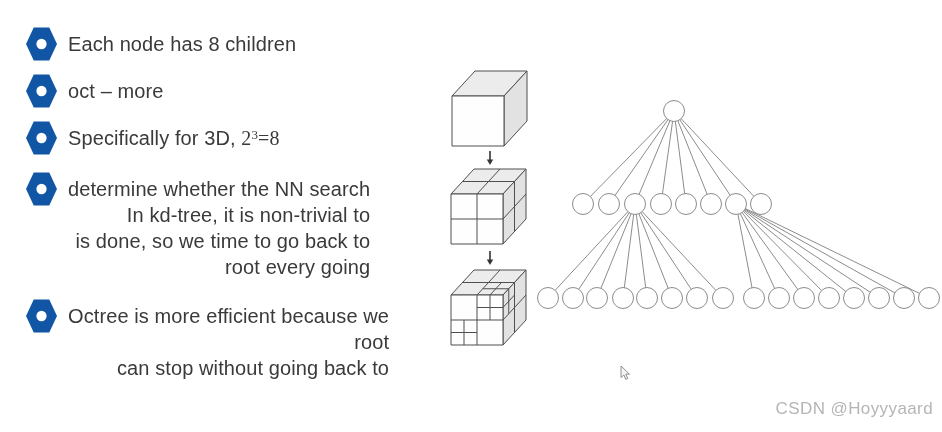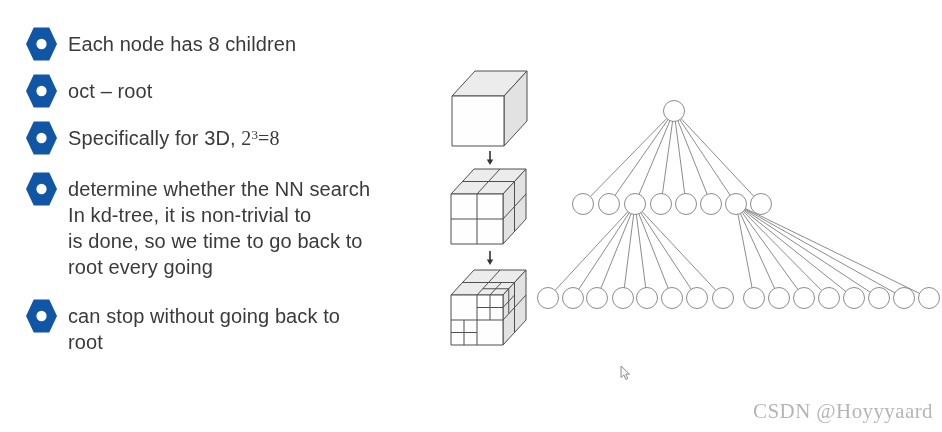--- a/index.html
+++ b/index.html
@@ -2,37 +2,37 @@
 <html style="--bg: #ffffff; --accent: #1056a5; --text: #3a3a3a; --wm: #b5b5b5;"><head>
 <meta charset="utf-8">
 <style>
   html,body{margin:0;padding:0;background:#ffffff;}
   .slide{
     position:relative;
     width:942px;height:432px;
     background:var(--bg,#ffffff);
     overflow:hidden;
     font-family:"Liberation Sans", sans-serif;
+    text-align:right;
   }
   .bullet-item{position:absolute;left:26px;width:430px;}
   .hex-icon{position:absolute;left:0;top:0;width:31px;height:34px;color:var(--accent,#1056a5);}
   .hex-icon svg{display:block;}
   .bullet-text{
     position:absolute;left:42px;top:4px;
     font-size:20px;line-height:26px;color:var(--text,#3a3a3a);
     white-space:nowrap;letter-spacing:0.1px;
   }
   .math{font-family:Liberation Serif, serif;}
   .math sup{font-size:13px;line-height:0;vertical-align:6px;}
   .gfx{position:absolute;left:0;top:0;pointer-events:none;}
   .watermark{
     position:absolute;right:9px;top:399px;
-    font-size:21px;color:var(--wm,#b5b5b5);
+    font-size:17px;color:var(--wm,#b5b5b5);
     letter-spacing:0.4px;
-    font-family:Liberation Serif, serif;
   }
 </style>
 </head>
 <body>
 
 <div class="slide">
 
   <div class="bullet-item" style="top:27px">
     <span class="hex-icon">
       <svg width="31" height="34" viewBox="0 0 32 34">
@@ -46,21 +46,21 @@
   </div>
 
   <div class="bullet-item" style="top:74px">
     <span class="hex-icon">
       <svg width="31" height="34" viewBox="0 0 32 34">
           <polygon points="0,17 8,0 24,0 32,17 24,34 8,34" fill="currentColor"></polygon>
           <circle cx="16" cy="17" r="5.3" fill="#ffffff"></circle>
         </svg>
     </span>
     <div class="bullet-text">
-      <div>oct – root</div>
+      <div>oct – more</div>
     </div>
   </div>
 
   <div class="bullet-item" style="top:121px">
     <span class="hex-icon">
       <svg width="31" height="34" viewBox="0 0 32 34">
           <polygon points="0,17 8,0 24,0 32,17 24,34 8,34" fill="currentColor"></polygon>
           <circle cx="16" cy="17" r="5.3" fill="#ffffff"></circle>
         </svg>
     </span>
@@ -85,22 +85,23 @@
   </div>
 
   <div class="bullet-item" style="top:299px">
     <span class="hex-icon">
       <svg width="31" height="34" viewBox="0 0 32 34">
           <polygon points="0,17 8,0 24,0 32,17 24,34 8,34" fill="currentColor"></polygon>
           <circle cx="16" cy="17" r="5.3" fill="#ffffff"></circle>
         </svg>
     </span>
     <div class="bullet-text">
+      <div>Octree is more efficient because we</div>
+      <div>root</div>
       <div>can stop without going back to</div>
-      <div>root</div>
     </div>
   </div>
 
   <svg class="gfx" width="942" height="432" viewBox="0 0 942 432">
     <g stroke="#4f4f4f" stroke-width="1" fill="none" stroke-linejoin="round">
 
       <g transform="translate(452,96)">
         <polygon points="0,0 23,-25 75,-25 52,0" fill="#ececec"></polygon>
         <polygon points="52,0 75,-25 75,25 52,50" fill="#e2e2e2"></polygon>
         <rect x="0" y="0" width="52" height="50" fill="#fefefe"></rect>

